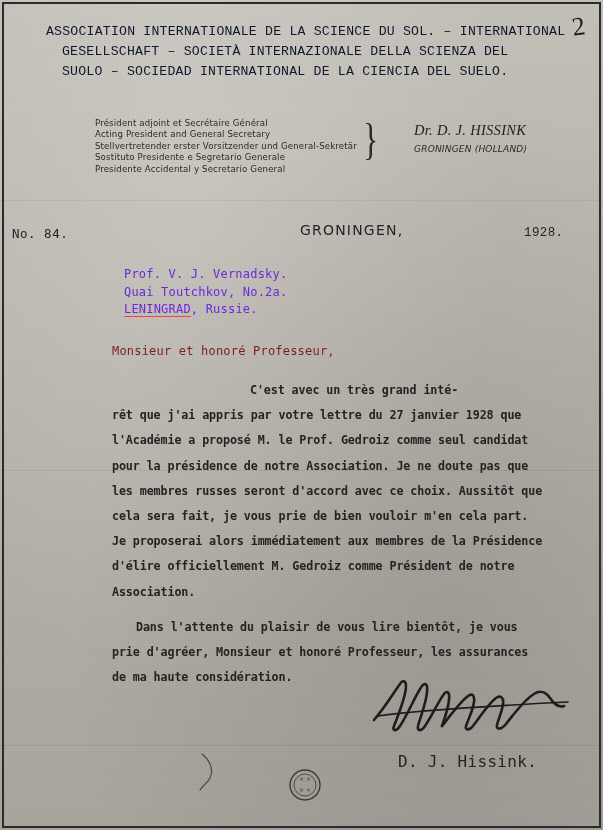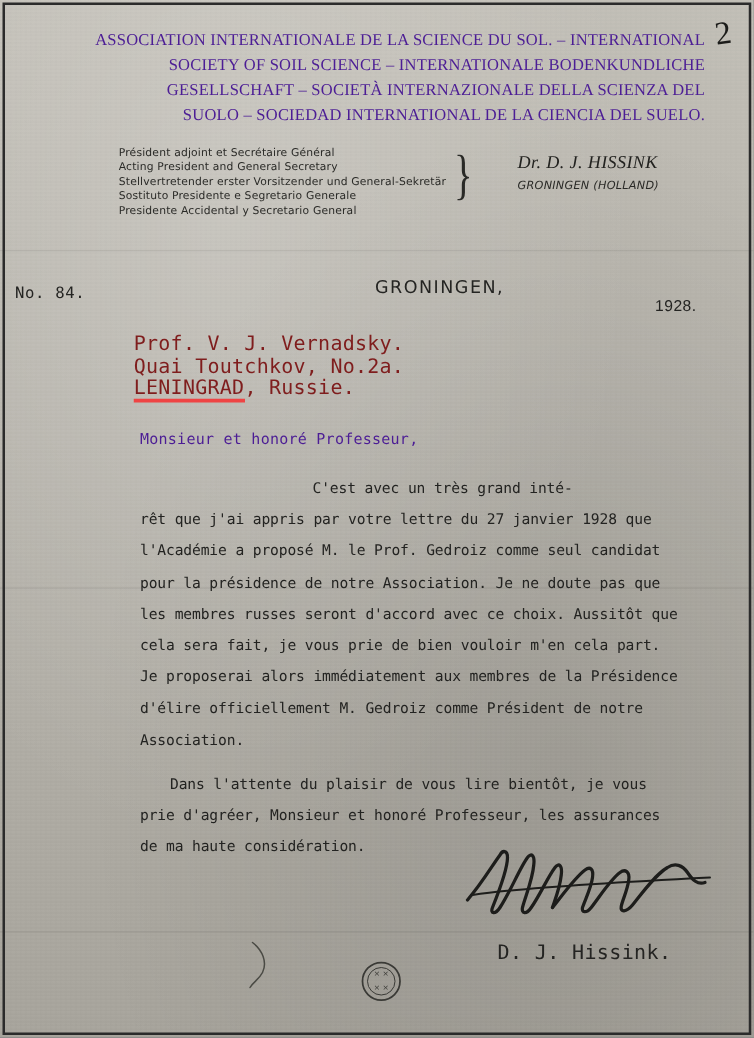--- a/index.html
+++ b/index.html
@@ -46,27 +46,26 @@
 
   
   .letterhead {
     position: absolute;
     left: 44px;
     top: 22px;
     width: 520px;
     text-align: left;
   }
   .letterhead .lh-line {
-    font-family: Liberation Serif, serif;
+    font-family: Liberation Mono, monospace;
     font-size: 13.2px;
     letter-spacing: .2px;
     line-height: 20px;
-    color: #4c1d95;
+    color: #0f172a;
     white-space: nowrap;
-    text-align: right;
   }
   .lh-line.l1 { padding-left: 2px; }
   .lh-line.l2 { padding-left: 18px; }
   .lh-line.l3 { padding-left: 18px; }
   .lh-line.l4 { padding-left: 18px; }
 
   .pagenum {
     position: absolute;
     right: 18px;
     top: 12px;
@@ -155,63 +154,63 @@
   .dateline .dots {
     display: inline-block;
     width: 56px;
     border-bottom: 1px dotted #4a4a46;
     margin: 0 2px 3px 4px;
   }
   .yearline {
     position: absolute;
     left: 524px;
     top: 226px;
-    font-family: Liberation Sans, sans-serif;
+    font-family: Liberation Mono, monospace;
     font-size: 12.5px;
     letter-spacing: .4px;
     color: #242422;
-    margin-top: 12px;
   }
 
   
   .recipient {
     position: absolute;
-    left: 107px;
+    left: 124px;
     top: 266px;
     font-family: "DejaVu Sans Mono", monospace;
-    font-size: 16px;
+    font-size: 12px;
     line-height: 17.5px;
     letter-spacing: .2px;
-    color: #7f1d1d;
+    color: #6d28d9;
   }
   .recipient .underlined {
-    border-bottom: 3px solid #ef4444;
+    border-bottom: 1px solid #ef4444;
     padding-bottom: 0px;
   }
 
   
   .salutation {
     position: absolute;
     left: 112px;
     top: 344px;
     font-family: "DejaVu Sans Mono", monospace;
     font-size: 12px;
     letter-spacing: .2px;
-    color: #4c1d95;
+    color: #7f1d1d;
   }
   .body {
     position: absolute;
     left: 112px;
     top: 378px;
     width: 470px;
     font-family: "DejaVu Sans Mono", monospace;
     font-size: 11.7px;
     line-height: 25.2px;
     letter-spacing: -.1px;
     color: #232321;
+    font-weight: bold;
   }
   .body p { margin: 0; }
   .body p.indent { text-indent: 138px; }
   .body p.indent-sm { text-indent: 24px; }
   .body .gap { height: 10px; }
 
   
   .signature {
     position: absolute;
     left: 368px;
@@ -259,21 +258,20 @@
   <div class="grain"></div>
 
   <div class="fold" style="top:200px;"></div>
   <div class="fold" style="top:470px;"></div>
   <div class="fold" style="top:745px;"></div>
 
   <div class="pagenum ink">2</div>
 
   <div class="letterhead">
     <div class="lh-line l1">ASSOCIATION INTERNATIONALE DE LA SCIENCE DU SOL. – INTERNATIONAL</div>
-    <div class="lh-line l2">SOCIETY OF SOIL SCIENCE – INTERNATIONALE BODENKUNDLICHE</div>
     <div class="lh-line l3">GESELLSCHAFT – SOCIETÀ INTERNAZIONALE DELLA SCIENZA DEL</div>
     <div class="lh-line l4">SUOLO – SOCIEDAD INTERNATIONAL DE LA CIENCIA DEL SUELO.</div>
   </div>
 
   <div class="titles">
     <div class="t">Président adjoint et Secrétaire Général</div>
     <div class="t">Acting President and General Secretary</div>
     <div class="t">Stellvertretender erster Vorsitzender und General-Sekretär</div>
     <div class="t">Sostituto Presidente e Segretario Generale</div>
     <div class="t">Presidente Accidental y Secretario General</div>

